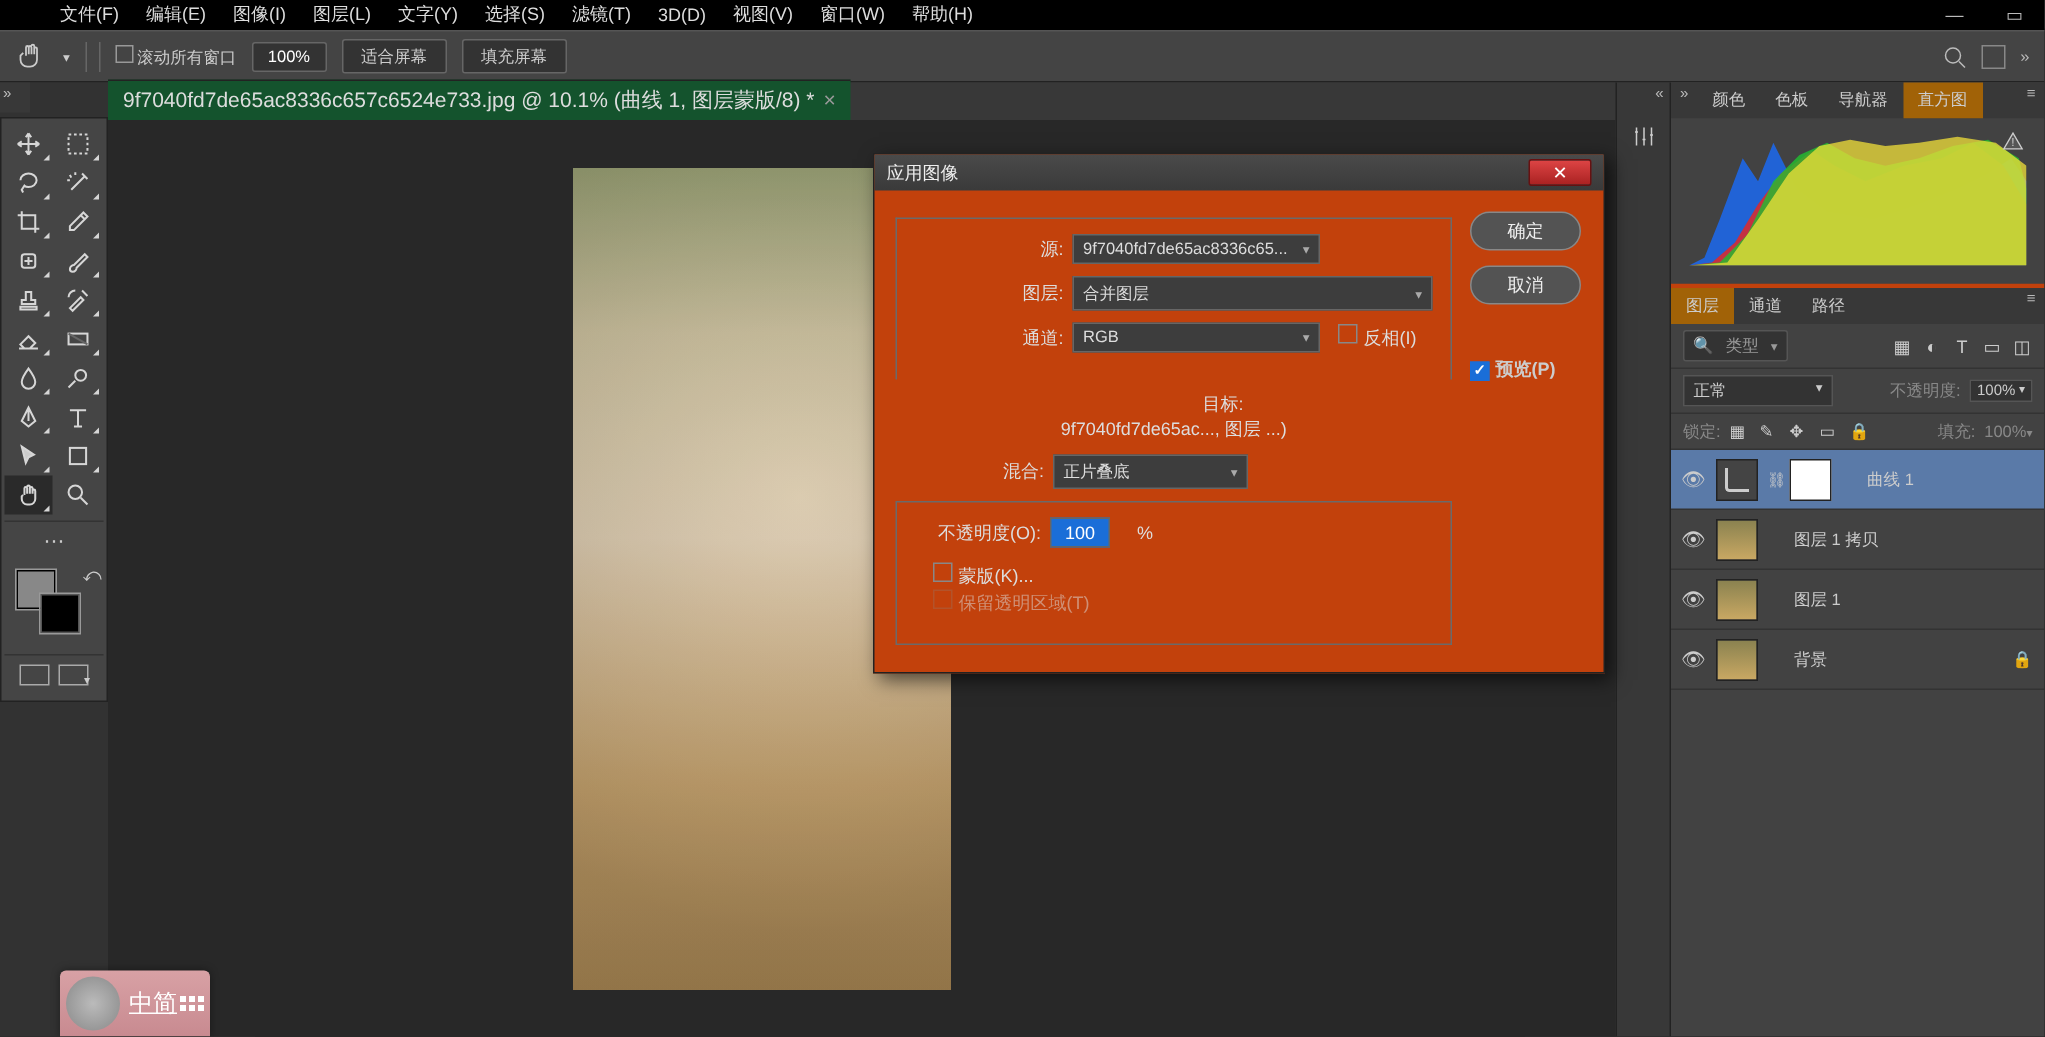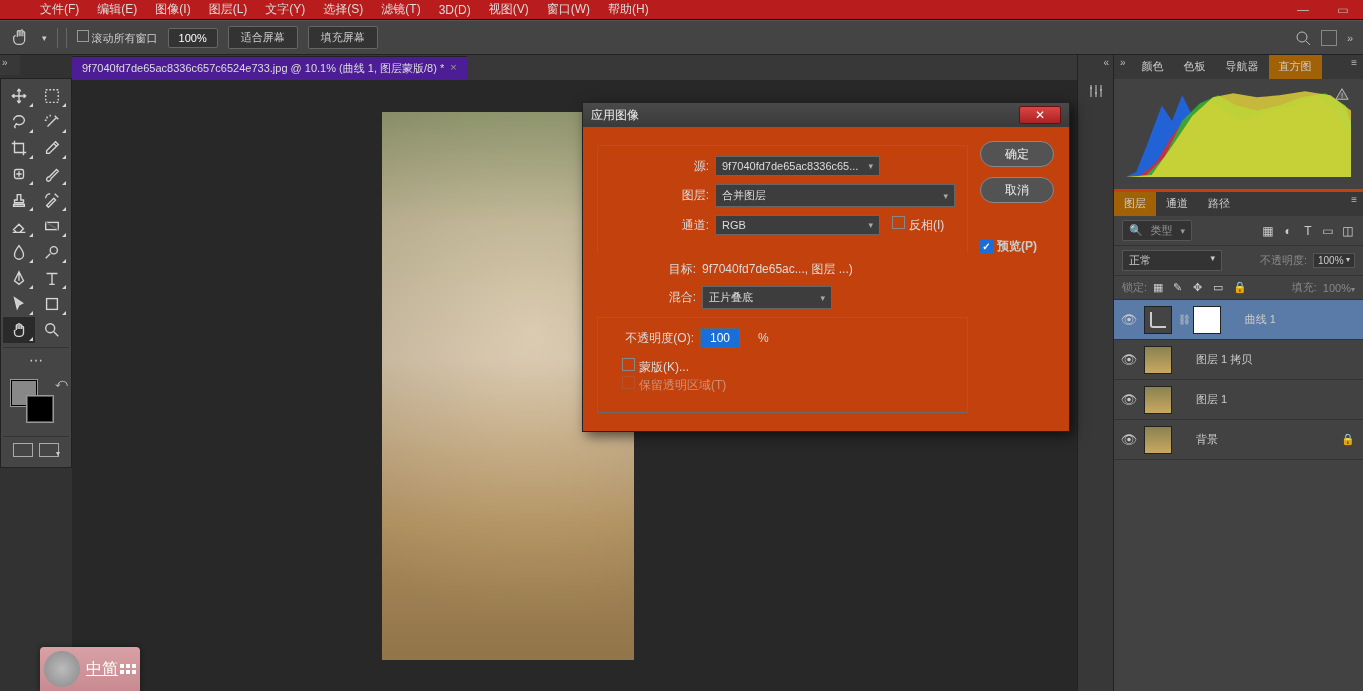--- a/index.html
+++ b/index.html
@@ -1,36 +1,36 @@
 <!DOCTYPE html>
 <html><head>
 <meta charset="utf-8">
 <style>
 * { margin:0; padding:0; box-sizing:border-box; font-family:"Microsoft YaHei",Arial,sans-serif; -webkit-user-select:none; }
 body { background:#323232; color:#ccc; font-size:11px; width:1363px; height:691px; overflow:hidden; position:relative; }
 
 
-.menubar { height:20px; background:#b91c1c; display:flex; align-items:center; padding-left:40px; gap:18px; font-size:12px; color:#ddd; border-bottom:1px solid #000;}
+.menubar { height:20px; background:#000000; display:flex; align-items:center; padding-left:40px; gap:18px; font-size:12px; color:#ddd; border-bottom:1px solid #000;}
 .menubar span{cursor:default;}
 .win-ctrl{position:absolute;right:0;top:0;display:flex;}
 .win-btn{width:40px;height:20px;display:flex;align-items:center;justify-content:center;color:#bbb;}
 
 
 .optbar{height:35px;background:#444;border-top:1px solid #555;border-bottom:1px solid #222;display:flex;align-items:center;padding-left:10px;gap:10px;}
 .optbar .grip{width:10px;height:20px;border-left:1px solid #666;border-right:1px solid #666;}
 .opt-hand{width:22px;height:22px;display:flex;align-items:center;justify-content:center;}
 .opt-chk{width:12px;height:12px;border:1px solid #999;display:inline-block;margin-right:3px;}
 .opt-btn{background:#333;border:1px solid #666;padding:3px 12px;border-radius:2px;font-size:11px;color:#ccc;}
 .opt-fld{background:#333;border:1px solid #666;padding:3px 10px;border-radius:2px;font-size:11px;color:#fff;}
 .optbar-right{position:absolute;right:10px;display:flex;gap:10px;align-items:center;}
 .optbar-right .ic{width:16px;height:16px;border:1px solid #888;}
 
 
 .doctab-row{position:absolute;left:72px;right:286px;top:55px;height:25px;background:#383838;display:flex;align-items:flex-end;}
-.doctab{background:#4c1d95;padding:4px 10px;font-size:11px;color:#ddd;display:flex;gap:6px;align-items:flex-start;border-top:1px solid #222;}
+.doctab{background:#14532d;padding:4px 10px;font-size:14px;color:#ddd;display:flex;gap:6px;align-items:flex-start;border-top:1px solid #222;}
 .doctab .x{color:#999;cursor:pointer;}
 .canvas-area{position:absolute;left:72px;right:286px;top:80px;bottom:0;background:#282828;overflow:hidden;}
 .photo{position:absolute;left:310px;top:32px;width:252px;height:548px;background:linear-gradient(180deg,#9eac6f 0%,#d6c99c 20%,#e7d2b0 45%,#d9a85f 75%,#b88842 100%);filter:saturate(.85) contrast(.9);}
 .photo::after{content:"";position:absolute;inset:0;background:radial-gradient(circle at 60% 40%, rgba(255,230,200,.15), rgba(60,50,30,.25) 80%);}
 
 
 .left-strip{position:absolute;left:0;top:55px;width:20px;height:20px;background:#383838;}
 .left-strip .arr{color:#bbb;font-size:10px;padding:2px;}
 
 
@@ -447,21 +447,21 @@
         </div>
         <div class="frow">
           <label>通道:</label>
           <div class="fsel" style="width:165px;">
               <span>RGB</span>
               <span class="car">▾</span>
             </div>
           <label style="margin-left:12px;width:auto;"><span class="chk"></span><span>反相(I)</span></label>
         </div>
       </div>
-      <div class="frow" style="margin-top:8px;">
+      <div class="frow" style="margin-top:8px;flex-direction:column;">
         <label>目标:</label>
         <span style="color:#ddd;font-size:12px;">9f7040fd7de65ac..., 图层 ...)</span>
       </div>
       <div class="frow">
         <label>混合:</label>
         <div class="fsel" style="width:130px;">
             <span>正片叠底</span>
             <span class="car">▾</span>
           </div>
       </div>

